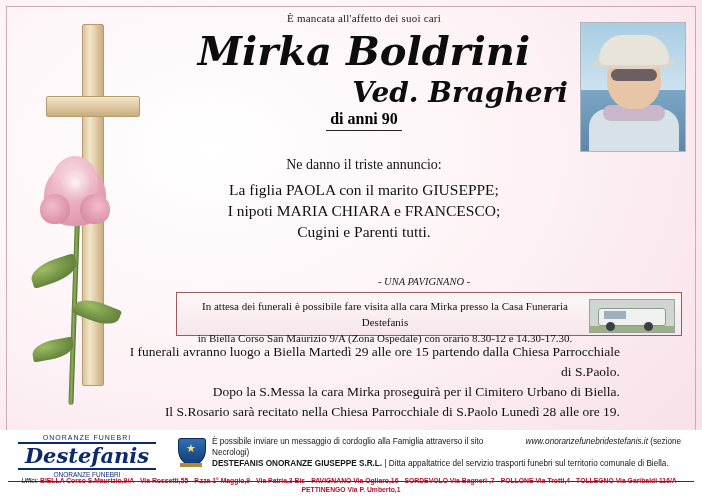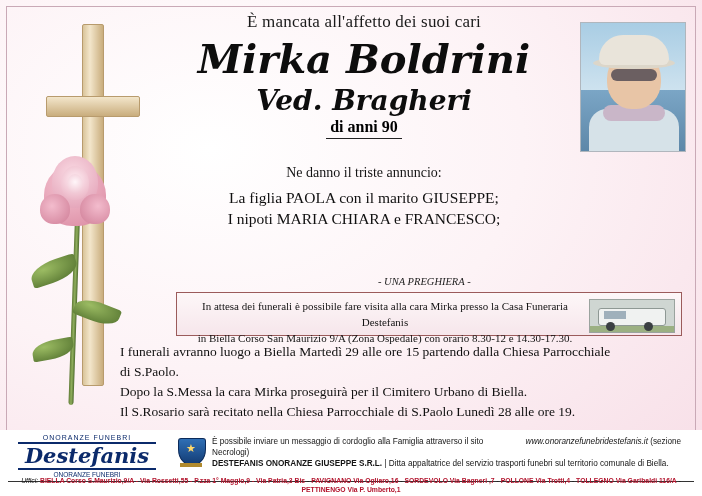--- a/index.html
+++ b/index.html
@@ -78,34 +78,34 @@
   .ph-hatbrim{position:absolute;left:12px;top:34px;width:82px;height:12px;border-radius:50%;background:#dcd6c9;}
   .ph-glass{position:absolute;left:30px;top:46px;width:46px;height:12px;border-radius:6px;background:rgba(40,40,60,.65);}
   .ph-body{position:absolute;left:8px;top:86px;width:90px;height:44px;border-radius:18px 18px 0 0;background:#d6e2e8;}
   .ph-scarf{position:absolute;left:22px;top:82px;width:62px;height:16px;border-radius:8px;background:#c9b6c8;}
 
   
   .content{
     position:absolute;left:160px;top:12px;width:408px;text-align:center;
   }
   .line-top{
-    font-size:17px;color:#1a1a1a;letter-spacing:.2px;margin-bottom:4px;
+    font-size:11px;color:#1a1a1a;letter-spacing:.2px;margin-bottom:4px;
   }
   .name{
     font-family:"DejaVu Serif", serif;
     font-weight:bold;font-style:italic;
     font-size:40px;line-height:46px;color:#0d0d0d;
     letter-spacing:0px;
     margin:2px 0 0 0;
     white-space:nowrap;
   }
   .surname2{
     font-family:"DejaVu Serif", serif;
     font-weight:bold;font-style:italic;
-    font-size:28px;line-height:34px;color:#0d0d0d;margin-top:2px;
+    font-size:28px;line-height:34px;color:#0d0d0d;margin-top:2px;text-align:right;
   }
   .age{
     font-size:16px;font-weight:bold;
     display:inline-block;border-bottom:1px solid #222;padding:0 4px 2px 4px;
   }
   .announce{
     margin-top:26px;font-size:14px;color:#141414;
   }
   .relatives{
     margin-top:6px;font-size:15.5px;line-height:21px;color:#101010;
@@ -133,21 +133,21 @@
     background:#cfd6d2;border:1px solid #9aa39e;overflow:hidden;
   }
   .hz-body{position:absolute;left:8px;top:8px;width:66px;height:16px;background:#f0f2f1;border:1px solid #8e9894;border-radius:3px;}
   .hz-win{position:absolute;left:14px;top:11px;width:22px;height:8px;background:#9fb0bb;}
   .hz-w1{position:absolute;left:16px;top:22px;width:9px;height:9px;border-radius:50%;background:#3a3f42;}
   .hz-w2{position:absolute;left:54px;top:22px;width:9px;height:9px;border-radius:50%;background:#3a3f42;}
   .hz-grass{position:absolute;left:0;bottom:0;width:100%;height:6px;background:#9bb082;}
 
   
   .details{
-    position:absolute;left:120px;top:342px;width:500px;text-align:left;
+    position:absolute;left:120px;top:342px;width:500px;text-align:right;
     font-size:13.5px;line-height:20px;color:#101010;
   }
   .closing{
     position:absolute;left:120px;top:429px;width:500px;text-align:center;
     font-size:12.5px;color:#101010;
   }
 
   
   .footer{
     position:absolute;left:0;bottom:0;width:702px;height:66px;background:#ffffff;
@@ -224,24 +224,25 @@
 
   <div class="content">
     <div class="line-top">È mancata all'affetto dei suoi cari</div>
     <div class="name">Mirka Boldrini</div>
     <div class="surname2">Ved. Bragheri</div>
     <div><span class="age">di anni 90</span></div>
     <div class="announce">Ne danno il triste annuncio:</div>
     <div class="relatives">
       <div>La figlia PAOLA con il marito GIUSEPPE;</div>
       <div>I nipoti MARIA CHIARA e FRANCESCO;</div>
-    </div>
-  </div>
-
-  <div class="prayer">- UNA PREGHIERA -</div>
+      <div>Cugini e Parenti tutti.</div>
+    </div>
+  </div>
+
+  <div class="prayer">- UNA PAVIGNANO -</div>
 
   <div class="visitbox">
     <div class="visit-text">
       <div>In attesa dei funerali è possibile fare visita alla cara Mirka presso la Casa Funeraria Destefanis</div>
       <div>in Biella Corso San Maurizio 9/A (Zona Ospedale) con orario 8.30-12 e 14.30-17.30.</div>
     </div>
     <div class="hearse">
       <div class="hz-grass"></div>
       <div class="hz-body"></div>
       <div class="hz-win"></div>

